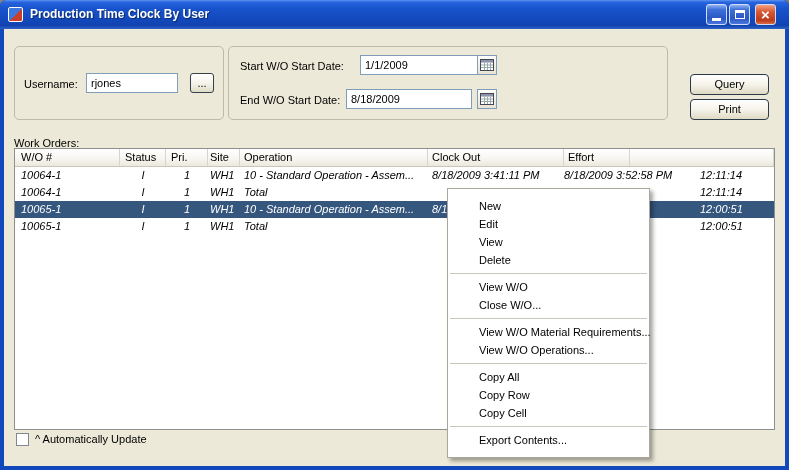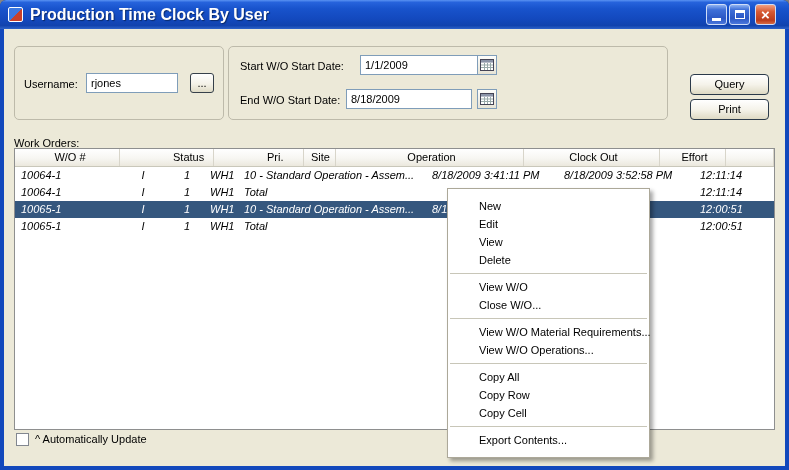--- a/index.html
+++ b/index.html
@@ -16,21 +16,21 @@
     background:linear-gradient(180deg,#5A93F2 0%, #2663DC 8%, #1853CC 30%, #1349BE 65%, #1143AE 88%, #2E63C9 100%);
     border-radius:6px 6px 0 0;
   }
   .app-icon {
     position:absolute; left:8px; top:7px; width:15px; height:15px;
     background:linear-gradient(135deg,#3C78E0 0 50%, #C8402A 50% 100%);
     border:1px solid #fff; border-radius:2px;
   }
   .title-text {
     position:absolute; left:30px; top:0; height:20px; line-height:29px;
-    color:#fff; font-size:16px; font-weight:bold; text-shadow:1px 1px 1px #0A2A6A;
+    color:#fff; font-size:12px; font-weight:bold; text-shadow:1px 1px 1px #0A2A6A;
     white-space:nowrap;
   }
   .tb-btn {
     position:absolute; top:4px; width:21px; height:21px; border-radius:3px;
     border:1px solid #CFDDF8; display:flex; align-items:center; justify-content:center;
     cursor:default;
   }
   .tb-blue { background:linear-gradient(180deg,#8FB2F2 0%, #3E6FD8 25%, #2B57C4 70%, #4A77DC 100%); }
   .tb-red  { background:linear-gradient(180deg,#F2A083 0%, #D75A34 35%, #BC3C1C 80%, #D86B43 100%); }
   .btn-min { left:706px; } .btn-max { left:729px; } .btn-close { left:755px; }
@@ -71,34 +71,34 @@
   .wo-label { position:absolute; left:14px; top:133px; }
   .table {
     position:absolute; left:14px; top:148px; width:761px; height:282px;
     border:1px solid #8E8F8F; background:#fff; overflow:hidden;
   }
   .thead {
     display:flex; height:18px; line-height:17px;
     background:linear-gradient(180deg,#FFFFFF 0%, #F7F6F2 55%, #EBE8DD 100%);
     border-bottom:1px solid #C9C7BA;
   }
-  .th { border-right:1px solid #D8D5CA; overflow:hidden; white-space:nowrap;text-align:center; }
+  .th { border-right:1px solid #D8D5CA; overflow:hidden; white-space:nowrap; }
   .trow { display:flex; height:17px; line-height:17px; }
   .trow.selected { background:#35577E; color:#fff; }
   .td { overflow:hidden; white-space:nowrap;font-style:italic; }
   .c-wo     { width:105px; padding-left:6px; }
   .c-status { width:46px;  text-align:center; }
   .c-pri    { width:42px;  text-align:center; }
   .c-site   { width:32px;  padding-left:2px; }
   .c-op     { width:188px; padding-left:4px; }
   .c-in     { width:132px; padding-left:4px; }
   .c-out    { width:136px; padding-left:4px; }
   .c-eff    { width:66px;  padding-left:4px; }
   .c-fill   { flex:1; }
-  .th.c-status, .th.c-pri { text-align:left; padding-left:5px;margin-left:48px; }
+  .th.c-status, .th.c-pri { text-align:left; padding-left:5px; }
   
   .menu {
     position:absolute; left:447px; top:188px; width:203px;
     background:#fff; border:1px solid #ACA899; padding:8px 0;
     box-shadow:3px 3px 4px rgba(0,0,0,.35); z-index:10;
   }
   .menu-item { height:18px; line-height:18px; padding-left:31px; white-space:nowrap; cursor:default; }
   .menu-sep { border-top:1px solid #C8C6B8; margin:4px 2px; height:0; }
   
   .checkbox {

